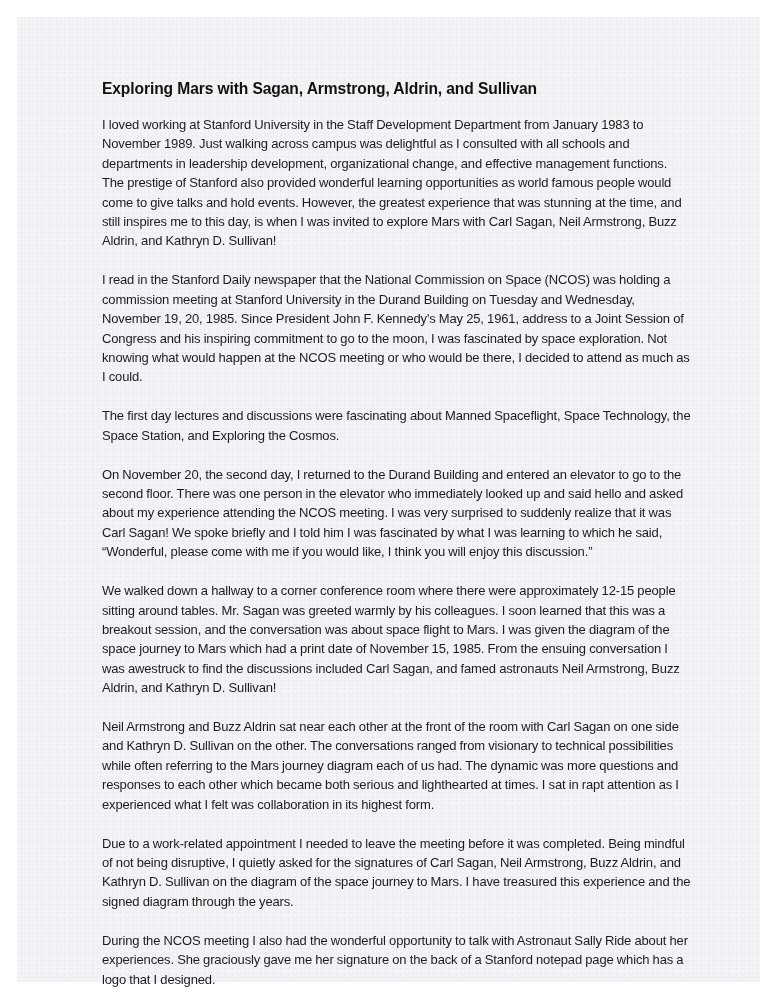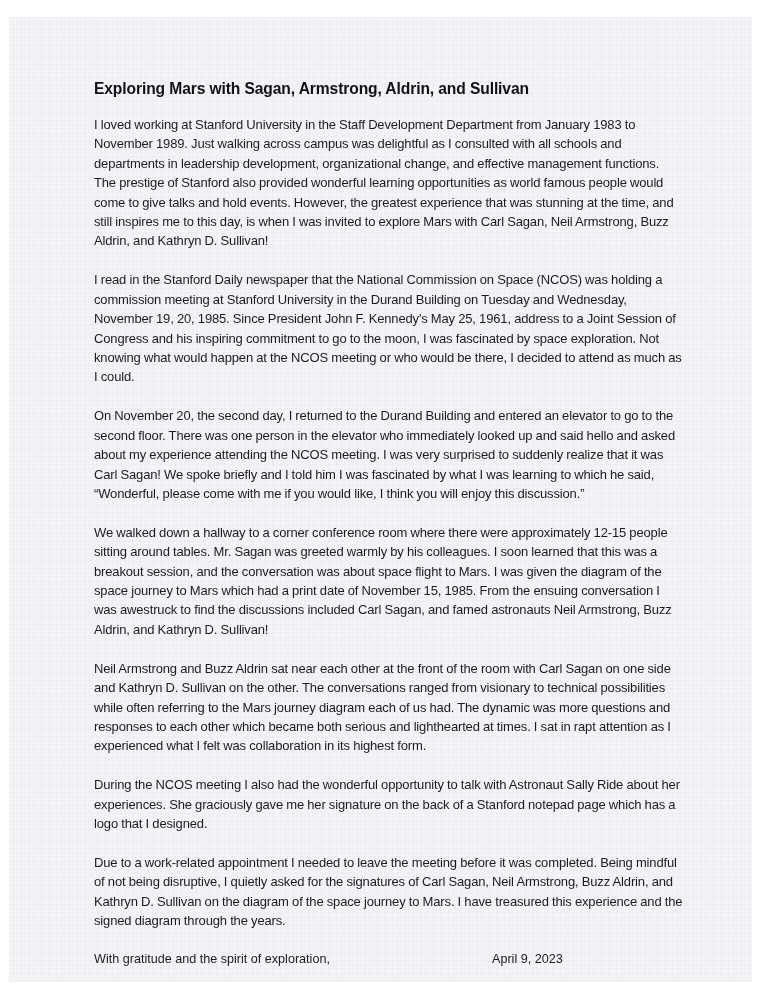--- a/index.html
+++ b/index.html
@@ -9,21 +9,21 @@
   }
   body {
     width: 776px;
     height: 1000px;
     position: relative;
     overflow: hidden;
     font-family: "Liberation Sans", "DejaVu Sans", sans-serif;
   }
   .paper {
     position: absolute;
-    left: 9px;
+    left: 17px;
     top: 17px;
     width: 743px;
     height: 965px;
     background: #f1f0f5;
     background-image:
       radial-gradient(rgba(255,255,255,0.35) 1px, transparent 1px),
       radial-gradient(rgba(200,198,210,0.18) 1px, transparent 1px);
     background-size: 4px 4px, 7px 7px;
     background-position: 0 0, 2px 3px;
   }
@@ -62,25 +62,26 @@
 </style>
 </head>
 <body>
 
 <div class="paper">
   <div class="content">
     <h1 class="title">Exploring Mars with Sagan, Armstrong, Aldrin, and Sullivan</h1>
 
     <p class="para">I loved working at Stanford University in the Staff Development Department from January 1983 to November 1989. Just walking across campus was delightful as I consulted with all schools and departments in leadership development, organizational change, and effective management functions. The prestige of Stanford also provided wonderful learning opportunities as world famous people would come to give talks and hold events. However, the greatest experience that was stunning at the time, and still inspires me to this day, is when I was invited to explore Mars with Carl Sagan, Neil Armstrong, Buzz Aldrin, and Kathryn D. Sullivan!</p>
     <p class="para">I read in the Stanford Daily newspaper that the National Commission on Space (NCOS) was holding a commission meeting at Stanford University in the Durand Building on Tuesday and Wednesday, November 19, 20, 1985. Since President John F. Kennedy's May 25, 1961, address to a Joint Session of Congress and his inspiring commitment to go to the moon, I was fascinated by space exploration. Not knowing what would happen at the NCOS meeting or who would be there, I decided to attend as much as I could.</p>
+    <p class="para">The first day lectures and discussions were fascinating about Manned Spaceflight, Space Technology, the Space Station, and Exploring the Cosmos.</p>
     <p class="para">On November 20, the second day, I returned to the Durand Building and entered an elevator to go to the second floor. There was one person in the elevator who immediately looked up and said hello and asked about my experience attending the NCOS meeting. I was very surprised to suddenly realize that it was Carl Sagan! We spoke briefly and I told him I was fascinated by what I was learning to which he said, “Wonderful, please come with me if you would like, I think you will enjoy this discussion.”</p>
     <p class="para">We walked down a hallway to a corner conference room where there were approximately 12-15 people sitting around tables. Mr. Sagan was greeted warmly by his colleagues. I soon learned that this was a breakout session, and the conversation was about space flight to Mars. I was given the diagram of the space journey to Mars which had a print date of November 15, 1985. From the ensuing conversation I was awestruck to find the discussions included Carl Sagan, and famed astronauts Neil Armstrong, Buzz Aldrin, and Kathryn D. Sullivan!</p>
     <p class="para">Neil Armstrong and Buzz Aldrin sat near each other at the front of the room with Carl Sagan on one side and Kathryn D. Sullivan on the other. The conversations ranged from visionary to technical possibilities while often referring to the Mars journey diagram each of us had. The dynamic was more questions and responses to each other which became both serious and lighthearted at times. I sat in rapt attention as I experienced what I felt was collaboration in its highest form.</p>
+    <p class="para">Due to a work-related appointment I needed to leave the meeting before it was completed. Being mindful of not being disruptive, I quietly asked for the signatures of Carl Sagan, Neil Armstrong, Buzz Aldrin, and Kathryn D. Sullivan on the diagram of the space journey to Mars. I have treasured this experience and the signed diagram through the years.</p>
     <p class="para">During the NCOS meeting I also had the wonderful opportunity to talk with Astronaut Sally Ride about her experiences. She graciously gave me her signature on the back of a Stanford notepad page which has a logo that I designed.</p>
-    <p class="para">Due to a work-related appointment I needed to leave the meeting before it was completed. Being mindful of not being disruptive, I quietly asked for the signatures of Carl Sagan, Neil Armstrong, Buzz Aldrin, and Kathryn D. Sullivan on the diagram of the space journey to Mars. I have treasured this experience and the signed diagram through the years.</p>
 
     <div class="closing-row">
       <span class="closing-text">With gratitude and the spirit of exploration,</span>
       <span class="date-text">April 9, 2023</span>
     </div>
 
   </div>
 </div>
 
 </body></html>

